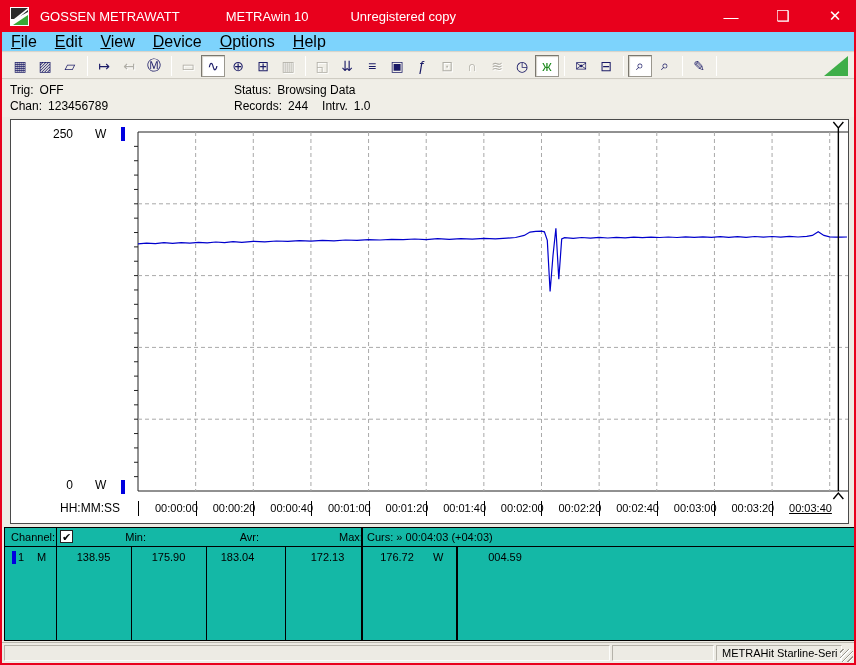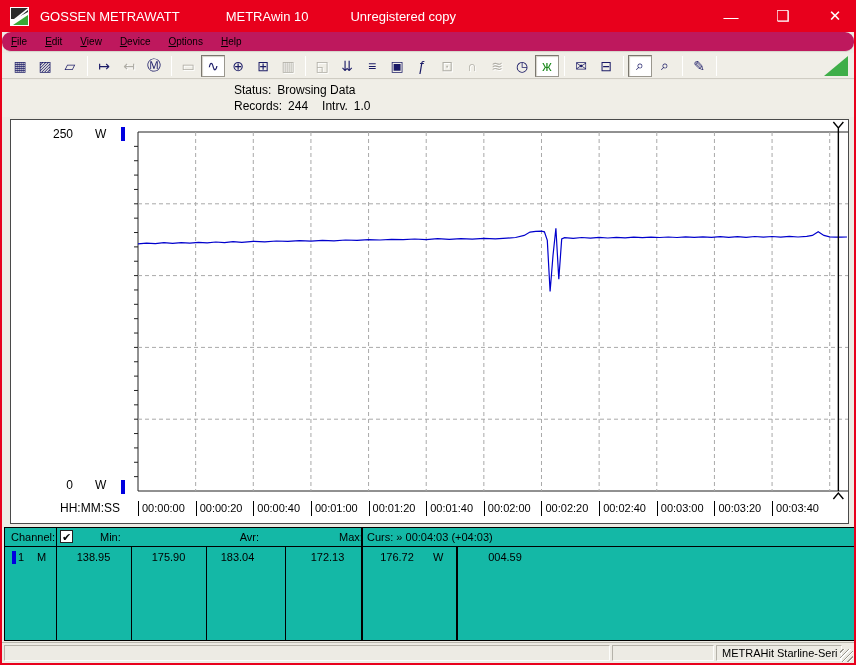--- a/index.html
+++ b/index.html
@@ -12,21 +12,21 @@
   }
   
   .titlebar{position:absolute;left:-2px;top:0;width:856px;height:32px;background:#e8001c;display:flex;align-items:center;color:#fff;}
   .title-logo{width:19px;height:19px;margin-left:10px;flex:0 0 auto;}
   .title-text{font-size:13px;margin-left:11px;}
   .t-product{margin-left:46px;}
   .t-status{margin-left:42px;}
   .win-controls{position:absolute;right:10px;top:0;height:32px;display:flex;align-items:center;gap:30px;font-size:15px;}
   .win-btn{width:22px;text-align:center;cursor:default;}
   
-  .menubar{position:absolute;left:0;top:32px;width:852px;height:20px;background:#be185d;display:flex;align-items:center;font-size:10px;border-bottom:1px solid #d8d5cc;border-radius:9px;}
+  .menubar{position:absolute;left:0;top:32px;width:852px;height:20px;background:#7dd3fc;display:flex;align-items:center;font-size:16px;border-bottom:1px solid #d8d5cc;}
   .menu-item{padding:2px 9px;}
   .menu-item .u{text-decoration:underline;}
   
   .toolbar{position:absolute;left:0;top:53px;width:852px;height:26px;background:#f0eee7;border-bottom:1px solid #cfccc3;display:flex;align-items:center;padding-left:6px;}
   .tb-btn{width:24px;height:22px;display:flex;align-items:center;justify-content:center;font-size:14px;color:#1a1a66;background:transparent;border:1px solid transparent;margin-right:1px;flex:0 0 auto;}
   .tb-btn.disabled{color:#b0aea6;text-shadow:1px 1px 0 #fff;}
   .tb-btn.pressed{background:#fff;border:1px solid #9a978e;border-top-color:#7a776e;border-left-color:#7a776e;box-shadow:inset 1px 1px 1px #d4d1c8;}
   .tb-btn.green{color:#1d8a1d;}
   .tb-sep{width:1px;height:20px;background:#c4c1b8;border-right:1px solid #fff;margin:0 4px;flex:0 0 auto;}
   .tb-triangle{position:absolute;right:6px;top:3px;width:0;height:0;border-left:24px solid transparent;border-bottom:20px solid #3fae49;}
@@ -34,21 +34,21 @@
   .statuspanel{position:absolute;left:0;top:80px;width:852px;height:37px;background:#f0eee7;font-size:12px;}
   .sp-left{position:absolute;left:8px;top:2px;line-height:16px;}
   .sp-mid{position:absolute;left:232px;top:2px;line-height:16px;}
   .sp-val{margin-left:6px;}
   .sp-gap{margin-left:14px;}
   
   .chartpanel{position:absolute;left:8px;top:119px;width:839px;height:405px;background:#fff;border:1px solid #4a4a4a;}
   .chartpanel svg{position:absolute;left:0;top:0;}
   .ylab{position:absolute;font-size:12px;}
   .xticks{position:absolute;left:0;top:377px;width:839px;height:24px;}
-  .xtick{position:absolute;top:4px;font-size:11px;border-left:1px solid #000;padding-left:3px;height:15px;line-height:14px;white-space:nowrap;text-align:right;}
+  .xtick{position:absolute;top:4px;font-size:11px;border-left:1px solid #000;padding-left:16px;height:15px;line-height:14px;white-space:nowrap;text-align:right;}
   .xaxis-label{position:absolute;left:49px;top:4px;font-size:12px;}
   
   .dtable{position:absolute;left:2px;top:527px;width:852px;height:114px;background:#14b8a6;border:1px solid #000;font-size:11px;}
   .d-h{position:absolute;top:0;height:18px;line-height:18px;white-space:nowrap;}
   .d-hline{position:absolute;left:0;top:18px;width:100%;height:0;border-top:1px solid #000;}
   .vline{position:absolute;top:0;bottom:0;width:0;border-left:1px solid #000;}
   .vline.body{top:18px;}
   .vline.thick{border-left-width:2px;}
   .d-c{position:absolute;top:21px;height:16px;line-height:16px;text-align:center;white-space:nowrap;}
   .chk{position:absolute;left:55px;top:2px;width:13px;height:13px;border:1px solid #222;background:#fff;font-size:11px;line-height:12px;text-align:center;}
@@ -126,20 +126,28 @@
       <div class="tb-sep"></div>
       <div class="tb-btn pressed">⌕</div>
       <div class="tb-btn ">⌕</div>
       <div class="tb-sep"></div>
       <div class="tb-btn ">✎</div>
       <div class="tb-sep"></div>
     </div>
   <div class="tb-triangle" style="top:56px;"></div>
 
   <div class="statuspanel">
+    <div class="sp-left">
+      <div>
+        <span>Trig:</span><span class="sp-val">OFF</span>
+      </div>
+      <div>
+        <span>Chan:</span><span class="sp-val">123456789</span>
+      </div>
+    </div>
     <div class="sp-mid">
       <div>
         <span>Status:</span><span class="sp-val">Browsing Data</span>
       </div>
       <div>
         <span>Records:</span><span class="sp-val">244</span><span class="sp-gap">Intrv.</span><span class="sp-val">1.0</span>
       </div>
     </div>
   </div>
 
@@ -205,36 +213,36 @@
         <span class="xtick" style="left: 184.642px;">00:00:20</span>
         <span class="xtick" style="left: 242.285px;">00:00:40</span>
         <span class="xtick" style="left: 299.927px;">00:01:00</span>
         <span class="xtick" style="left: 357.569px;">00:01:20</span>
         <span class="xtick" style="left: 415.211px;">00:01:40</span>
         <span class="xtick" style="left: 472.854px;">00:02:00</span>
         <span class="xtick" style="left: 530.496px;">00:02:20</span>
         <span class="xtick" style="left: 588.138px;">00:02:40</span>
         <span class="xtick" style="left: 645.78px;">00:03:00</span>
         <span class="xtick" style="left: 703.423px;">00:03:20</span>
-        <span class="xtick" style="left: 761.065px;">00:03:40</span>
+        <span class="xtick" style="left: 761.065px; text-decoration: underline;">00:03:40</span>
       </div>
   </div>
 
   <div class="dtable">
     <div class="d-hline"></div>
     <div class="vline" style="left:51px;"></div>
     <div class="vline body" style="left:126px;"></div>
     <div class="vline body" style="left:201px;"></div>
     <div class="vline body" style="left:280px;"></div>
     <div class="vline thick" style="left:356px;"></div>
     <div class="vline body thick" style="left:451px;"></div>
 
     <div class="d-h" style="left:6px;">Channel:</div>
     <div class="chk">✔</div>
-    <div class="d-h" style="left:95px;width:46px;text-align:left;">Min:</div>
+    <div class="d-h" style="left:95px;width:46px;text-align:right;">Min:</div>
     <div class="d-h" style="left:208px;width:46px;text-align:right;">Avr:</div>
     <div class="d-h" style="left:323px;width:46px;text-align:center;">Max:</div>
     <div class="d-h" style="left:362px;">Curs: » 00:04:03 (+04:03)</div>
 
     <div class="chmark"></div>
     <div class="d-c" style="left:13px;width:14px;text-align:left;">1</div>
     <div class="d-c" style="left:32px;width:14px;text-align:left;">M</div>
     <div class="d-c" style="left:51px;width:75px;">138.95</div>
     <div class="d-c" style="left:126px;width:75px;">175.90</div>
     <div class="d-c" style="left:193px;width:79px;">183.04</div>

